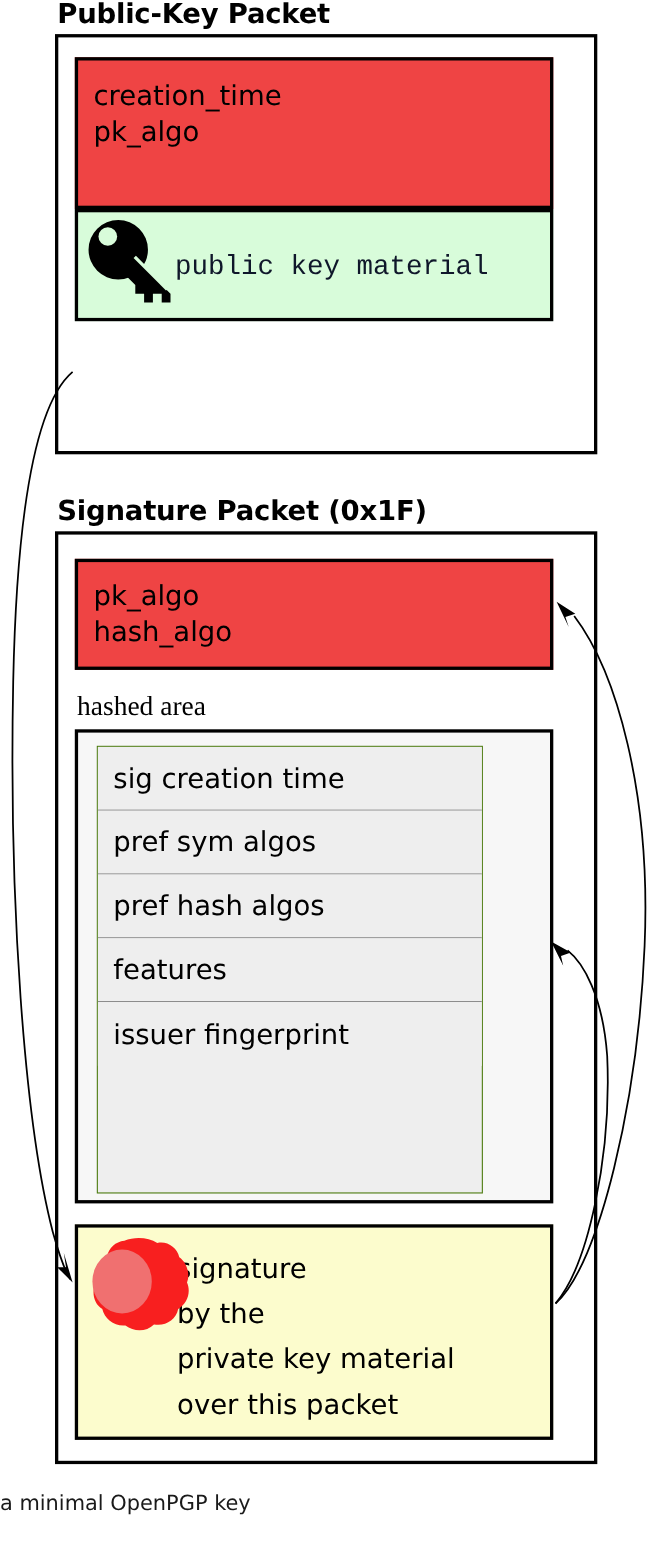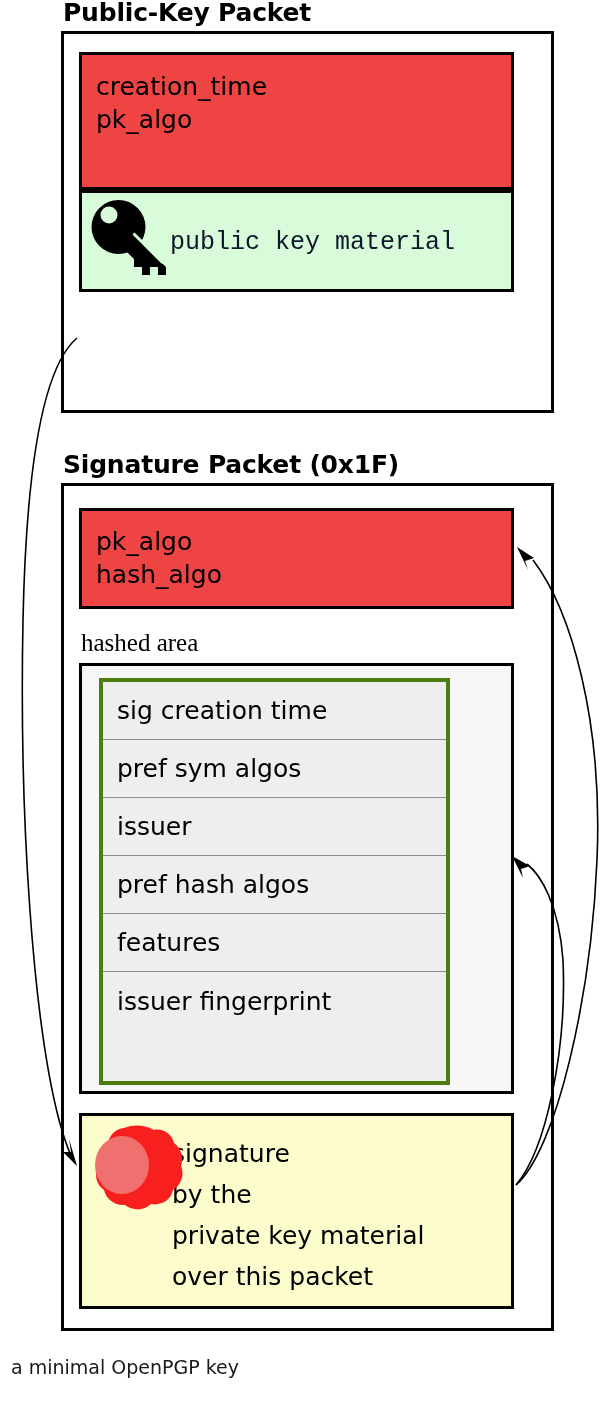--- a/index.html
+++ b/index.html
@@ -1,21 +1,21 @@
 <!DOCTYPE html>
 <html><head>
 <meta charset="utf-8">
 <style>
   html,body{margin:0;padding:0;background:#ffffff;}
   body{
     width:602px;height:1406px;position:relative;overflow:hidden;
     font-family:"DejaVu Sans","Liberation Sans",sans-serif;
     color:#000;
   }
-  .stage{position:absolute;left:11px;top:0;width:582px;height:1406px;}
+  .stage{position:absolute;left:0;top:0;width:582px;height:1406px;}
 
   
   .packet-title{
     position:absolute;font-weight:bold;font-size:25px;line-height:1;
     letter-spacing:-0.2px;white-space:nowrap;
   }
   .outer-box{
     position:absolute;border:3px solid #000;background:#ffffff;box-sizing:border-box;
   }
   .field-box{
@@ -30,21 +30,21 @@
     position:absolute;font-size:25px;line-height:33px;white-space:pre;
   }
   .green-text{color:#0f172a;font-family:Liberation Mono, monospace;}
   .label-text{
     position:absolute;font-size:25px;line-height:1;white-space:nowrap;color:#000;
   }
 
   
   .subpacket-table{
     position:absolute;box-sizing:border-box;
-    border:4px solid #4d7c0f;background:#eeeeee;
+    border:1px solid #4d7c0f;background:#eeeeee;
   }
   .subpacket-row{
     box-sizing:border-box;
     height:58px;
     border-bottom:1px solid #8c8c8c;
     display:flex;align-items:center;
     padding-left:14px;
     font-size:25px;color:#000;
     background:#eeeeee;
   }
@@ -87,21 +87,20 @@
 hash_algo</div>
   </div>
 
   <div class="label-text" style="left:70px;top:630px;font-family:Liberation Serif, serif;">hashed area</div>
 
   <div class="plain-area" style="left:68px;top:663px;width:435px;height:431px;"></div>
 
   <div class="subpacket-table" style="left:88px;top:678px;width:351px;height:407px;">
     <div class="subpacket-row">sig creation time</div>
     <div class="subpacket-row">pref sym algos</div>
-    <div class="subpacket-row">issuer</div>
     <div class="subpacket-row">pref hash algos</div>
     <div class="subpacket-row">features</div>
     <div class="subpacket-row">issuer fingerprint</div>
   </div>
 
   <div class="field-box yellow" style="left:68px;top:1113px;width:435px;height:196px;">
     <div class="field-text" style="left:90px;top:17px;line-height:41px;">signature
 by the
 private key material
 over this packet</div>

